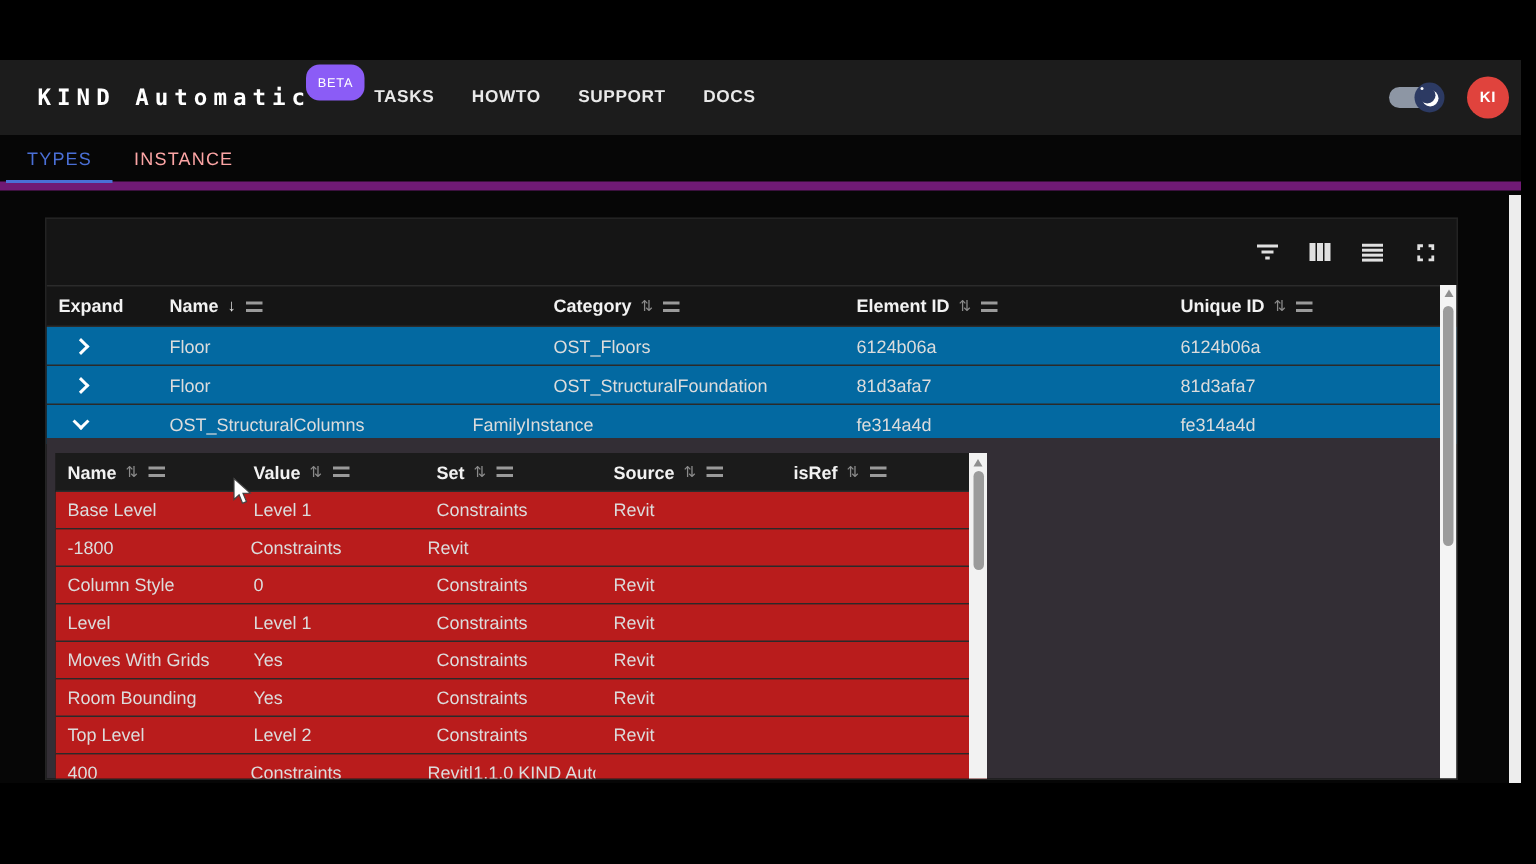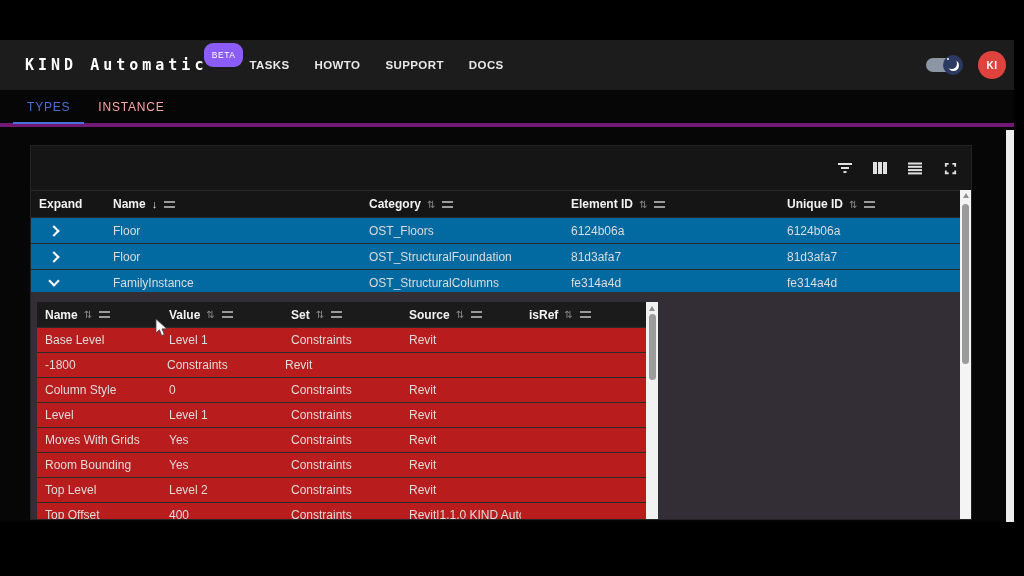--- a/index.html
+++ b/index.html
@@ -22,21 +22,21 @@
   .appbar-right { margin-left:auto; display:flex; align-items:center; gap:14px; }
   .toggle { position:relative; width:32px; height:14px; border-radius:7px; background:#8d96a4; margin-right:6px; }
   .knob { position:absolute; right:-5px; top:-3px; width:20px; height:20px; border-radius:50%; background:#2c3a63; }
   .moon-c { position:absolute; left:5px; top:5px; width:11px; height:11px; border-radius:50%; background:#fff; }
   .moon-mask { position:absolute; left:2.5px; top:2.5px; width:11px; height:11px; border-radius:50%; background:#2c3a63; }
   .spark { position:absolute; left:4px; top:3px; width:2px; height:2px; background:#fff; border-radius:50%; }
   .avatar { width:28px; height:28px; border-radius:50%; background:#e0433d; color:#fff;
             font-size:10px; font-weight:700; letter-spacing:.5px; display:flex; align-items:center; justify-content:center; }
 
   
-  .tabs { display:flex; padding-left:13px; height:37px; align-items:stretch; border-bottom:4px solid #701a75; }
+  .tabs { display:flex; padding-left:4px; height:37px; align-items:stretch; border-bottom:6px solid #701a75; }
   .tab { display:flex; align-items:center; padding:0 14px; font-size:12px; font-weight:500;
          letter-spacing:.8px; color:#fca5a5; position:relative; cursor:pointer; }
   .tab.active { color:#4a6fd6; }
   .tab.active::after { content:""; position:absolute; left:0; right:0; bottom:-1px; height:2px; background:#4a6fd6; }
 
   
   .grid { position:absolute; left:30px; top:105px; width:942px; height:375px;
           background:#151515; border:1px solid #232323; overflow:hidden; }
   .grid-toolbar { height:44px; display:flex; align-items:center; justify-content:flex-end;
                   gap:17px; padding-right:12px; }
@@ -214,25 +214,25 @@
             <span class="cval">81d3afa7</span>
           </div>
         <div class="gcell r-uid">
             <span class="cval">81d3afa7</span>
           </div>
       </div>
       <div class="grow">
         <div class="gcell r-expand">
             <span class="chev down"></span>
           </div>
+        <div class="gcell r-cat">
+            <span class="cval">OST_StructuralColumns</span>
+          </div>
         <div class="gcell r-name">
             <span class="cval">FamilyInstance</span>
-          </div>
-        <div class="gcell r-cat">
-            <span class="cval">OST_StructuralColumns</span>
           </div>
         <div class="gcell r-eid">
             <span class="cval">fe314a4d</span>
           </div>
         <div class="gcell r-uid">
             <span class="cval">fe314a4d</span>
           </div>
       </div>
 
       <div class="detail">
@@ -376,23 +376,20 @@
                 <span class="cval">Constraints</span>
               </div>
             <div class="gcell d-source">
                 <span class="cval">Revit</span>
               </div>
             <div class="gcell d-isref">
                 <span class="cval"></span>
               </div>
           </div>
           <div class="irow">
-            <div class="gcell d-name">
-                <span class="cval">Top Offset</span>
-              </div>
             <div class="gcell d-value">
                 <span class="cval">400</span>
               </div>
             <div class="gcell d-set">
                 <span class="cval">Constraints</span>
               </div>
             <div class="gcell d-source">
                 <span class="cval">Revit|1.1.0 KIND Automatic|Lvl Columns|Rvt</span>
               </div>
             <div class="gcell d-isref">

